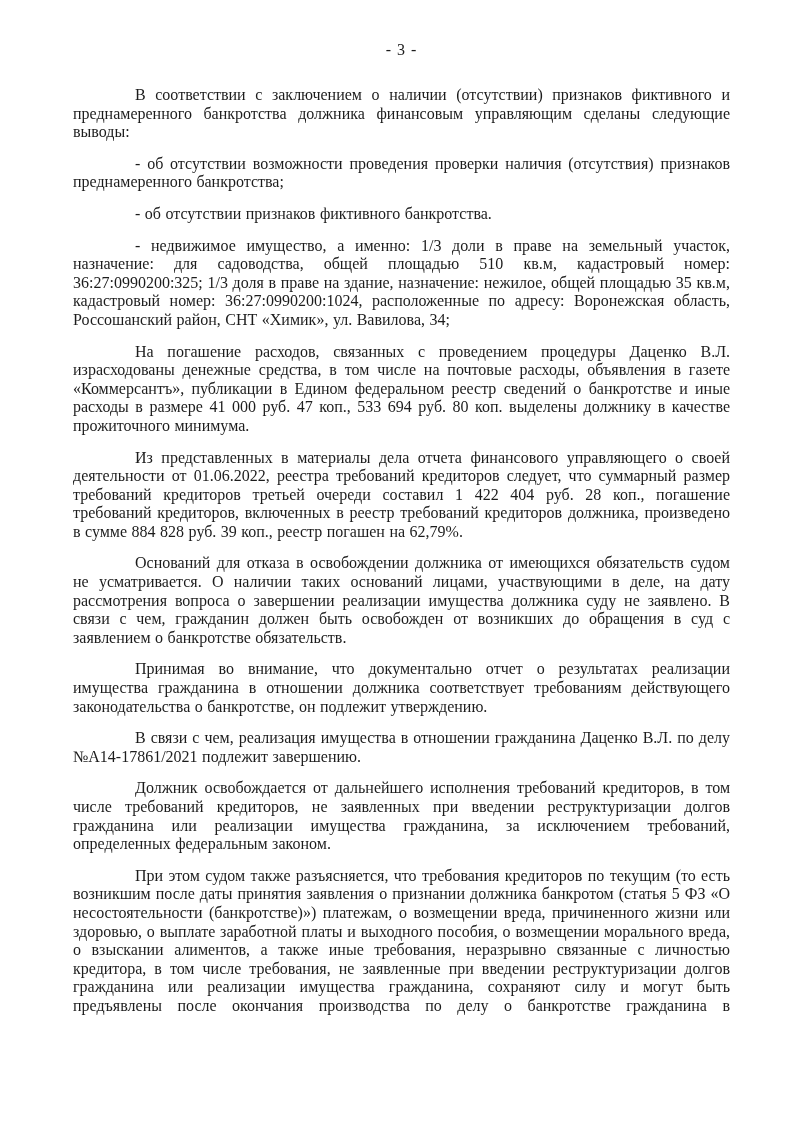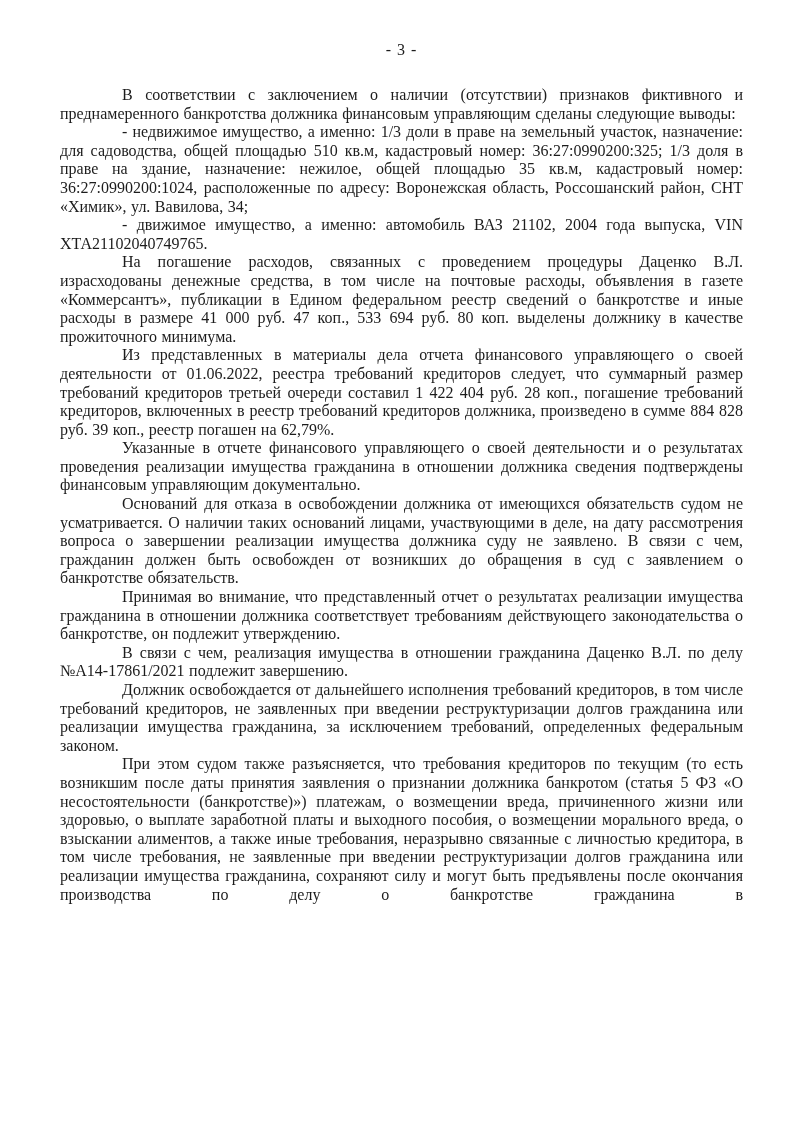--- a/index.html
+++ b/index.html
@@ -22,43 +22,43 @@
     background: #ffffff;
   }
   .page-number {
     text-align: center;
     font-size: 16px;
     line-height: 19px;
     margin: 0 0 27px 0;
     letter-spacing: 1px;
   }
   .doc-body p {
-    margin: 0;
+    margin: 13px;
     font-size: 16px;
     line-height: 18.6px;
     text-align: justify;
     text-indent: 62px;
     word-spacing: 0.5px;
   }
   .doc-body p.justify-last {
     text-align-last: justify;
   }
 </style>
 </head>
 <body>
 
 <div class="page">
   <div class="page-number">- 3 -</div>
 
   <div class="doc-body">
     <p>В соответствии с заключением о наличии (отсутствии) признаков фиктивного и преднамеренного банкротства должника финансовым управляющим сделаны следующие выводы:</p>
+    <p>- об отсутствии возможности проведения проверки наличия (отсутствия) признаков преднамеренного банкротства;</p>
+    <p>- об отсутствии признаков фиктивного банкротства.</p>
     <p>- недвижимое имущество, а именно: 1/3 доли в праве на земельный участок, назначение: для садоводства, общей площадью 510 кв.м, кадастровый номер: 36:27:0990200:325; 1/3 доля в праве на здание, назначение: нежилое, общей площадью 35 кв.м, кадастровый номер: 36:27:0990200:1024, расположенные по адресу: Воронежская область, Россошанский район, СНТ «Химик», ул. Вавилова, 34;</p>
-    <p>- движимое имущество, а именно: автомобиль ВАЗ 21102, 2004 года выпуска, VIN ХТА21102040749765.</p>
     <p>На погашение расходов, связанных с проведением процедуры Даценко В.Л. израсходованы денежные средства, в том числе на почтовые расходы, объявления в газете «Коммерсантъ», публикации в Едином федеральном реестр сведений о банкротстве и иные расходы в размере 41 000 руб. 47 коп., 533 694 руб. 80 коп. выделены должнику в качестве прожиточного минимума.</p>
     <p>Из представленных в материалы дела отчета финансового управляющего о своей деятельности от 01.06.2022, реестра требований кредиторов следует, что суммарный размер требований кредиторов третьей очереди составил 1 422 404 руб. 28 коп., погашение требований кредиторов, включенных в реестр требований кредиторов должника, произведено в сумме 884 828 руб. 39 коп., реестр погашен на 62,79%.</p>
-    <p>Указанные в отчете финансового управляющего о своей деятельности и о результатах проведения реализации имущества гражданина в отношении должника сведения подтверждены финансовым управляющим документально.</p>
     <p>Оснований для отказа в освобождении должника от имеющихся обязательств судом не усматривается. О наличии таких оснований лицами, участвующими в деле, на дату рассмотрения вопроса о завершении реализации имущества должника суду не заявлено. В связи с чем, гражданин должен быть освобожден от возникших до обращения в суд с заявлением о банкротстве обязательств.</p>
-    <p>Принимая во внимание, что представленный отчет о результатах реализации имущества гражданина в отношении должника соответствует требованиям действующего законодательства о банкротстве, он подлежит утверждению.</p>
+    <p>Принимая во внимание, что документально отчет о результатах реализации имущества гражданина в отношении должника соответствует требованиям действующего законодательства о банкротстве, он подлежит утверждению.</p>
     <p>В связи с чем, реализация имущества в отношении гражданина Даценко В.Л. по делу №А14-17861/2021 подлежит завершению.</p>
     <p>Должник освобождается от дальнейшего исполнения требований кредиторов, в том числе требований кредиторов, не заявленных при введении реструктуризации долгов гражданина или реализации имущества гражданина, за исключением требований, определенных федеральным законом.</p>
     <p class="justify-last">При этом судом также разъясняется, что требования кредиторов по текущим (то есть возникшим после даты принятия заявления о признании должника банкротом (статья 5 ФЗ «О несостоятельности (банкротстве)») платежам, о возмещении вреда, причиненного жизни или здоровью, о выплате заработной платы и выходного пособия, о возмещении морального вреда, о взыскании алиментов, а также иные требования, неразрывно связанные с личностью кредитора, в том числе требования, не заявленные при введении реструктуризации долгов гражданина или реализации имущества гражданина, сохраняют силу и могут быть предъявлены после окончания производства по делу о банкротстве гражданина в</p>
   </div>
 </div>
 
 </body></html>

